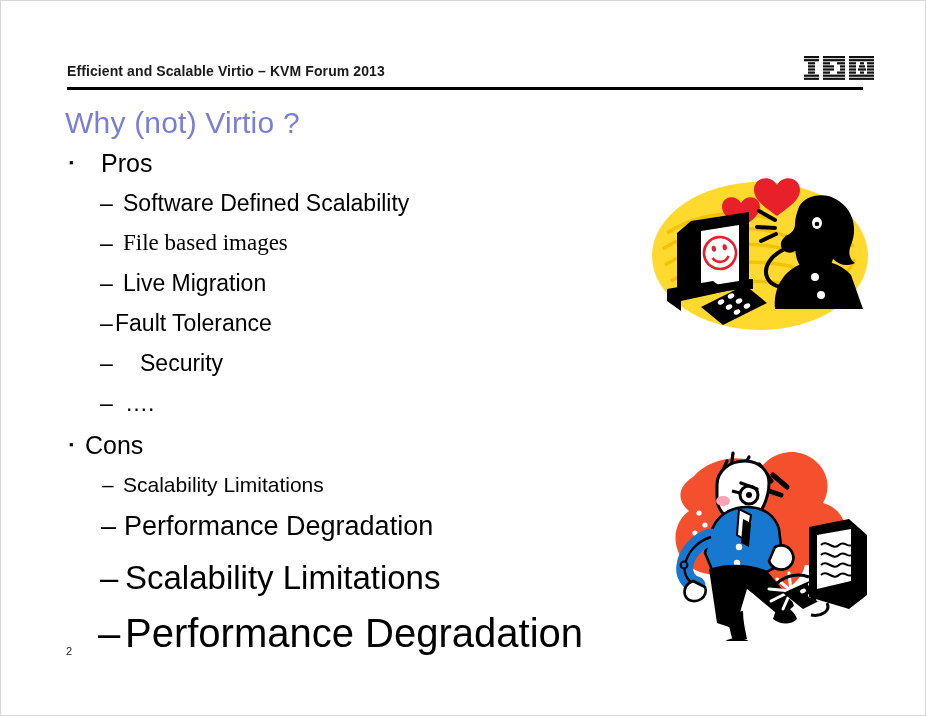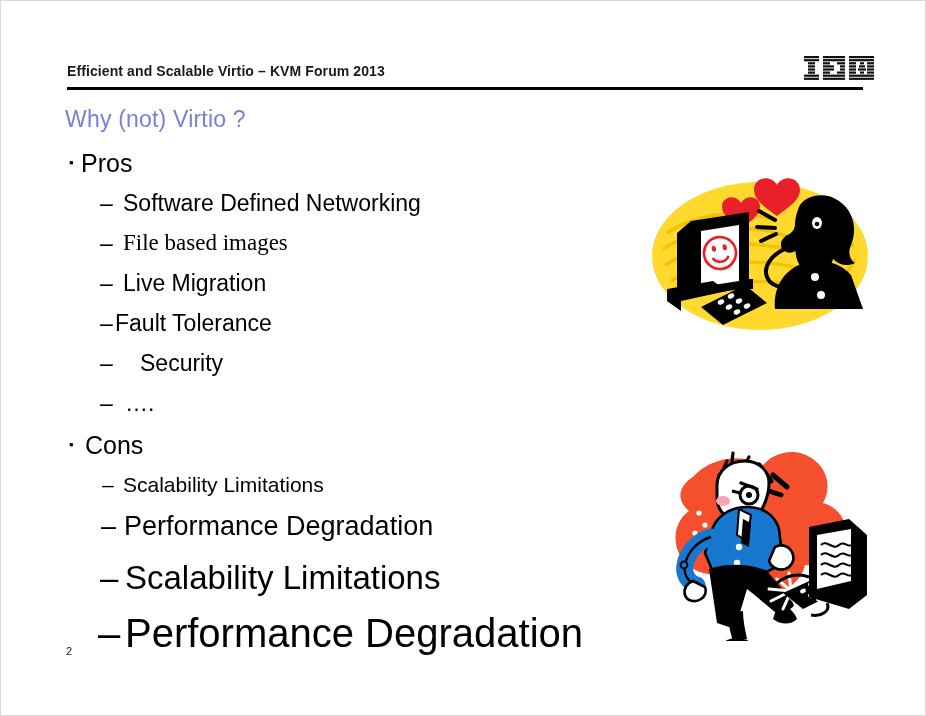--- a/index.html
+++ b/index.html
@@ -8,21 +8,21 @@
 
   
   #header-text{position:absolute;left:66px;top:62px;font-size:14px;font-weight:700;color:#1a1a1a;letter-spacing:.1px;white-space:nowrap;}
   #header-rule{position:absolute;left:66px;top:86px;width:796px;height:3px;background:#000;}
 
   
   #ibm-logo{position:absolute;left:803px;top:55px;width:70px;height:24px;}
   #ibm-logo svg{display:block;width:70px;height:24px;}
 
   
-  #slide-title{position:absolute;left:64px;top:105px;font-size:23px;color:#7b7fd4;letter-spacing:.2px;white-space:nowrap;}
+  #slide-title{position:absolute;left:64px;top:105px;font-size:30px;color:#7b7fd4;letter-spacing:.2px;white-space:nowrap;}
 
   
   #body-list{position:absolute;left:0;top:0;width:660px;}
   .row{position:absolute;white-space:nowrap;color:#000;}
   .mark{display:inline-block;text-align:left;}
   .txt{display:inline-block;}
 
   
   .lvl1{font-size:25px;}
   .lvl1 .mark{font-size:13px;vertical-align:3px;width:14px;}
@@ -95,25 +95,25 @@
         <rect x="45" y="21.7" width="25" height="2.2"></rect>
       </g>
     </svg>
   </div>
 
   <div id="slide-title">Why (not) Virtio ?</div>
 
   <div id="body-list">
       <div class="row lvl1" style="top: 148px; left: 0px; font-size: 25px;">
         <span class="mark" style="position: absolute; left: 68px; font-size: 13px; top: 6px;">▪</span>
-        <span class="txt" style="position: absolute; left: 80px;">Pros</span>
+        <span class="txt" style="position: absolute; left: 100px;">Pros</span>
       </div>
       <div class="row lvl2" style="top: 189px; left: 0px; font-size: 23px;">
         <span class="mark" style="position: absolute; left: 99px;">–</span>
-        <span class="txt" style="position: absolute; left: 122px;">Software Defined Networking</span>
+        <span class="txt" style="position: absolute; left: 122px;">Software Defined Scalability</span>
       </div>
       <div class="row lvl2" style="top: 229px; left: 0px; font-size: 23px;">
         <span class="mark" style="position: absolute; left: 99px;">–</span>
         <span class="txt" style="position: absolute; left: 122px; font-family: Liberation Serif, serif;">File based images</span>
       </div>
       <div class="row lvl2" style="top: 269px; left: 0px; font-size: 23px;">
         <span class="mark" style="position: absolute; left: 99px;">–</span>
         <span class="txt" style="position: absolute; left: 122px; text-align: right;">Live Migration</span>
       </div>
       <div class="row lvl2" style="top: 309px; left: 0px; font-size: 23px;">

